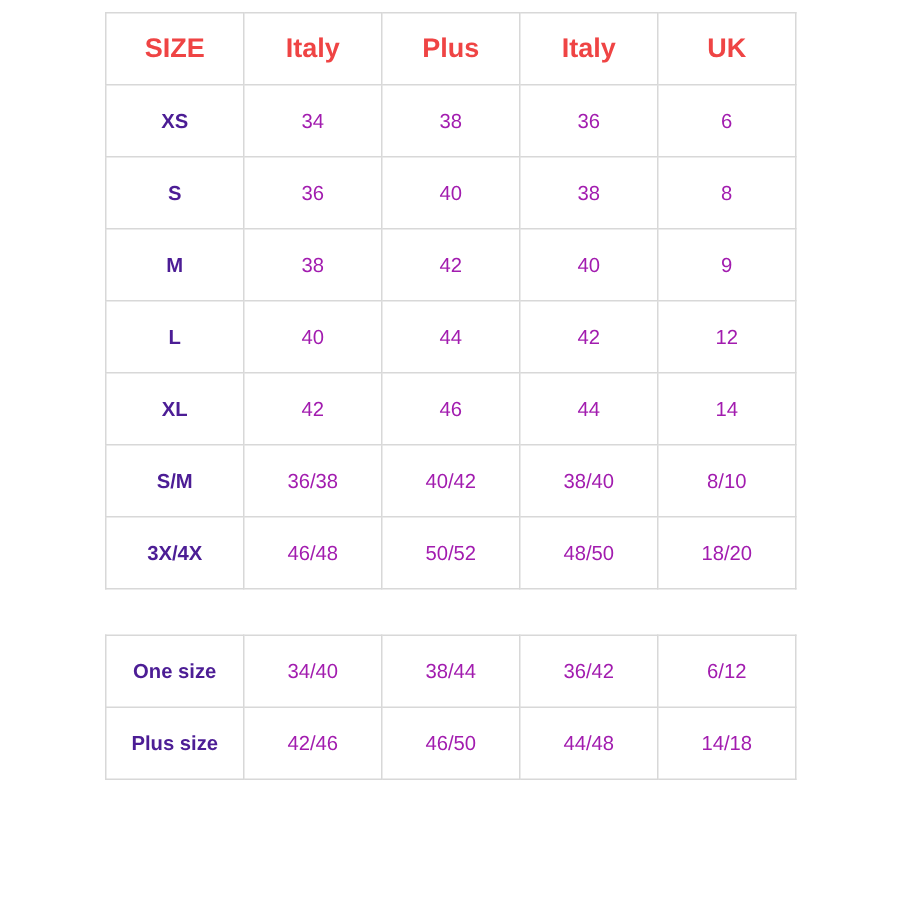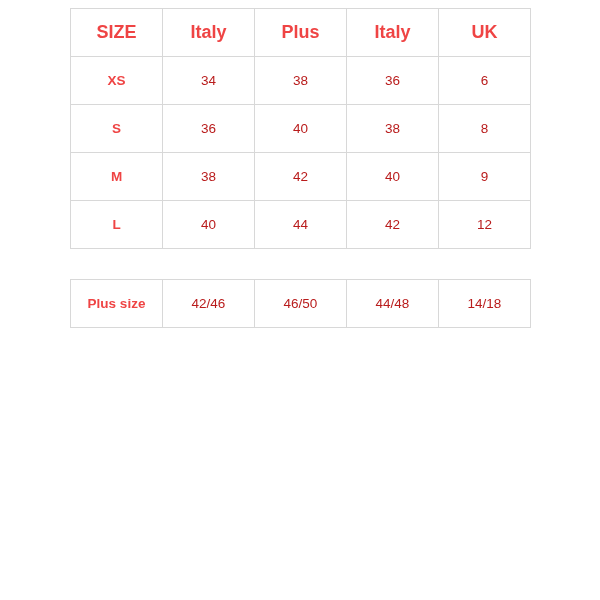--- a/index.html
+++ b/index.html
@@ -27,31 +27,31 @@
     table-layout: fixed;
   }
   table.size-table td,
   table.size-table th {
     border: 1px solid #d8d8d8;
     height: 47px;
     text-align: center;
     vertical-align: middle;
     font-size: 13.5px;
     font-weight: normal;
-    color: #b91c1c;
+    color: #a21caf;
     padding: 0;
   }
   table.size-table th {
     font-weight: bold;
     font-size: 18px;
     color: #ef4444;
   }
   table.size-table td.rowhead {
     font-weight: bold;
-    color: #ef4444;
+    color: #4c1d95;
     font-size: 13.5px;
   }
   col.c-size { width: 92px; }
   col.c-data { width: 92px; }
   .gap {
     height: 30px;
   }
   .second-table td.rowhead {
     font-size: 13px;
   }
@@ -100,35 +100,63 @@
         <td>40</td>
         <td>9</td>
       </tr>
       <tr>
         <td class="rowhead">L</td>
         <td>40</td>
         <td>44</td>
         <td>42</td>
         <td>12</td>
       </tr>
+      <tr>
+        <td class="rowhead">XL</td>
+        <td>42</td>
+        <td>46</td>
+        <td>44</td>
+        <td>14</td>
+      </tr>
+      <tr>
+        <td class="rowhead">S/M</td>
+        <td>36/38</td>
+        <td>40/42</td>
+        <td>38/40</td>
+        <td>8/10</td>
+      </tr>
+      <tr>
+        <td class="rowhead">3X/4X</td>
+        <td>46/48</td>
+        <td>50/52</td>
+        <td>48/50</td>
+        <td>18/20</td>
+      </tr>
     </tbody>
   </table>
 
   <div class="gap"></div>
 
   <table class="size-table second-table">
     <colgroup>
       <col class="c-size">
         <col class="c-data">
         <col class="c-data">
         <col class="c-data">
         <col class="c-data">
     </colgroup>
     <tbody>
       <tr>
+        <td class="rowhead">One size</td>
+        <td>34/40</td>
+        <td>38/44</td>
+        <td>36/42</td>
+        <td>6/12</td>
+      </tr>
+      <tr>
         <td class="rowhead">Plus size</td>
         <td>42/46</td>
         <td>46/50</td>
         <td>44/48</td>
         <td>14/18</td>
       </tr>
     </tbody>
   </table>
 
 </div>

